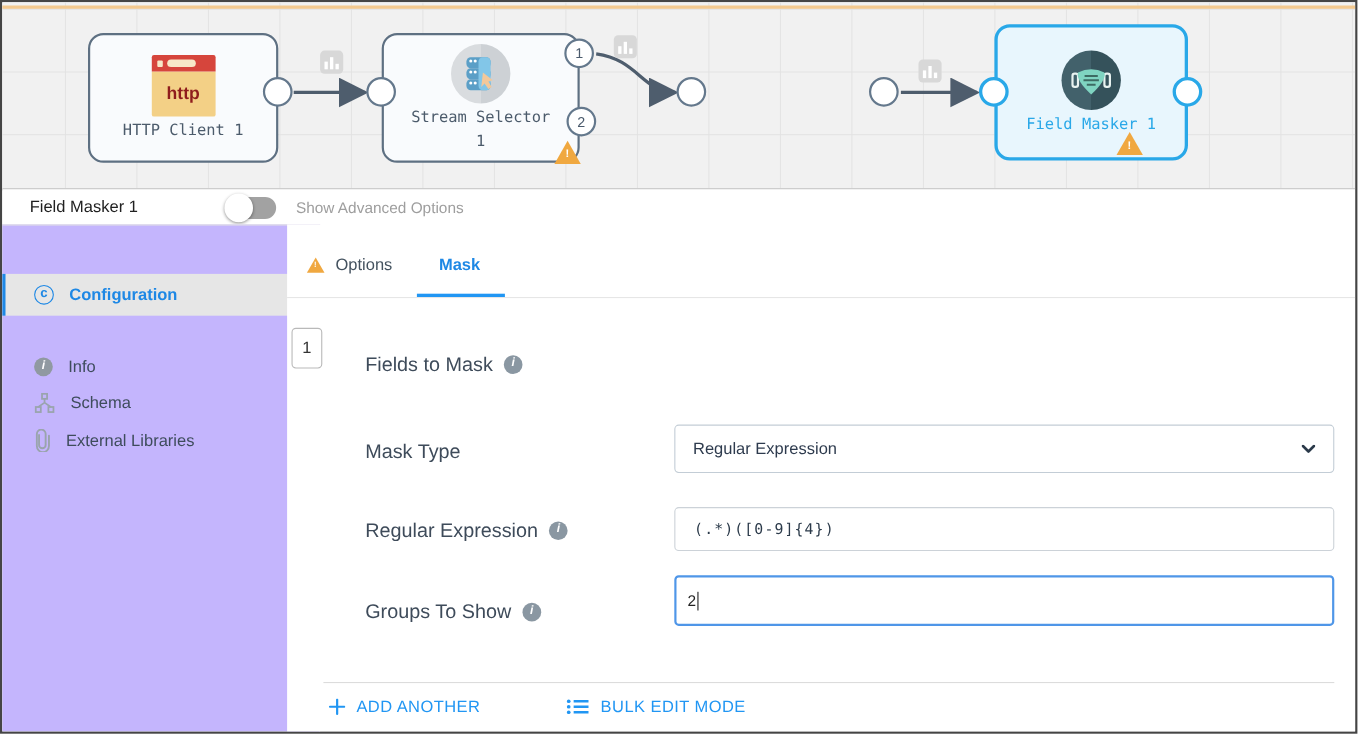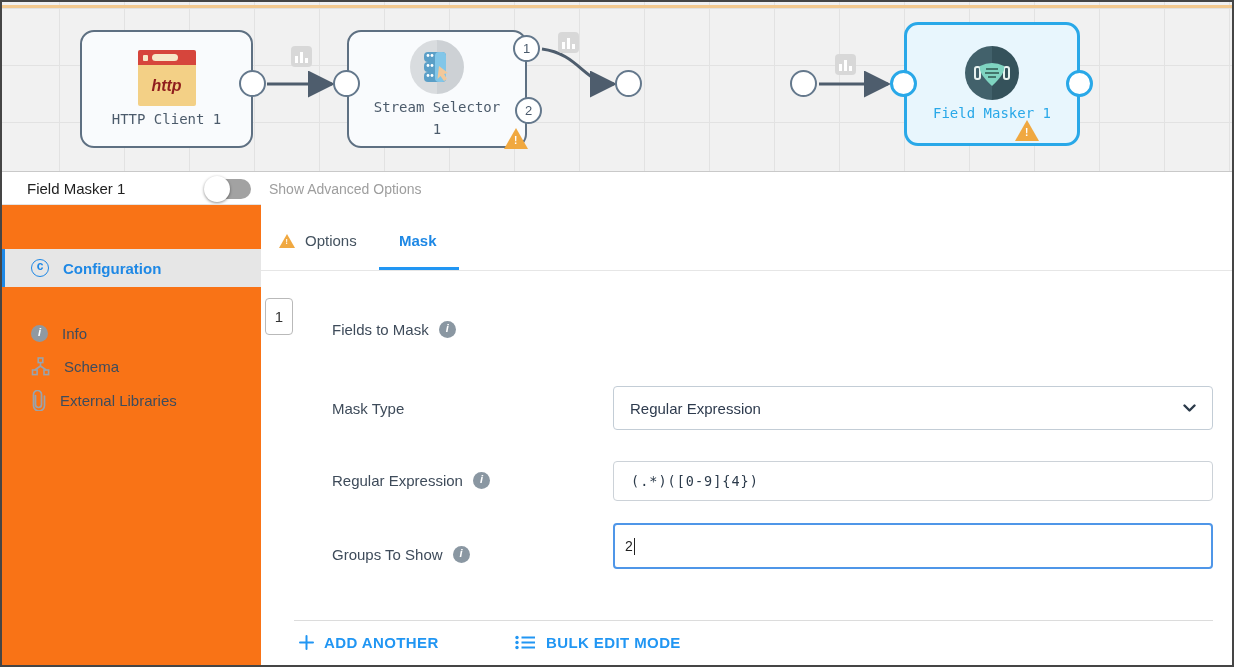--- a/index.html
+++ b/index.html
@@ -32,41 +32,41 @@
   .metrics .b1 { height: 7px; } .metrics .b2 { height: 11px; } .metrics .b3 { height: 5px; }
 
   .warn-tri { position: absolute; width: 0; height: 0; z-index: 4;
     border-left: 12px solid transparent; border-right: 12px solid transparent; border-bottom: 21px solid #f0a840; }
   .warn-tri::after { content: "!"; position: absolute; left: -2px; top: 7px; color: #fff; font-size: 10px; font-weight: bold; }
   .warn-sm { position: relative; display: inline-block; width: 0; height: 0;
     border-left: 8px solid transparent; border-right: 8px solid transparent; border-bottom: 14px solid #f0a840; }
   .warn-sm::after { content: "!"; position: absolute; left: -1.5px; top: 4px; color: #fff; font-size: 7px; font-weight: bold; }
 
   
-  .icon-http { width: 58px; height: 56px; font-style: italic; }
+  .icon-http { width: 58px; height: 56px; }
   .icon-http .bar { height: 15px; background: #d6453c; border-radius: 2px 2px 0 0; position: relative; }
   .icon-http .bar .sq { position: absolute; left: 5px; top: 4.5px; width: 5px; height: 6px; background: #f7e8c8; border-radius: 1px; }
   .icon-http .bar .pill { position: absolute; left: 14px; top: 4px; width: 26px; height: 7px; background: #f7e8c8; border-radius: 4px; }
   .icon-http .bodyp { height: 41px; background: #f3d086; border-radius: 0 0 2px 2px;
     display: flex; align-items: center; justify-content: center; font-weight: bold; font-size: 16px; color: #8f1d1d; }
   .circ-icon { width: 54px; height: 54px; border-radius: 50%; display: flex; align-items: center; justify-content: center; }
   .circ-gray { background: linear-gradient(90deg, #d9dcdf 50%, #cdd1d5 50%); }
   .circ-dark { background: linear-gradient(90deg, #42616b 50%, #35525b 50%); }
 
   
   .stage-header { position: absolute; left: 0; top: 171px; width: 100%; height: 31px; background: #fff;
     display: flex; align-items: center; }
   .stage-title { margin-left: 25px; width: 180px; font-size: 15px; color: #212121; }
   .toggle { position: relative; width: 44px; height: 20px; background: #a2a2a2; border-radius: 10px; display: inline-block; }
   .toggle .knob { position: absolute; left: -3px; top: -3px; width: 26px; height: 26px; border-radius: 50%;
     background: #fff; box-shadow: 0 1px 3px rgba(0,0,0,0.45); }
   .toggle-label { margin-left: 18px; font-size: 14px; color: #9e9e9e; }
 
   
-  .sidebar { position: absolute; left: 0; top: 202px; width: 289px; bottom: 0; background: #f97316;
+  .sidebar { position: absolute; left: 0; top: 202px; width: 289px; bottom: 0; background: #c4b5fd;
     border-right: 1px solid #d0d0d0; border-top: 1px solid #e3e3e3; }
   .side-item { position: absolute; left: 0; width: 100%; height: 38px; display: flex; align-items: center;
     padding-left: 29px; gap: 14px; font-size: 15px; color: #3e4c5c; cursor: pointer; }
   .side-item.active { background: #e6e6e6; border-left: 3px solid #1e88e5; padding-left: 26px; color: #1e88e5; font-weight: bold; }
   .cfg-icon { width: 18px; height: 18px; border: 1.5px solid #1e88e5; border-radius: 50%; position: relative; flex: none; }
   .cfg-icon::after { content: "c"; position: absolute; left: 0; right: 0; top: -1px; text-align: center;
     font-size: 12px; font-weight: bold; color: #1e88e5; }
   .info-circle { width: 17px; height: 17px; background: #9099a1; border-radius: 50%; position: relative; flex: none; }
   .info-circle::after { content: "i"; position: absolute; left: 0; right: 0; top: 1px; text-align: center;
     color: #fff; font-size: 11px; font-weight: bold; font-style: italic; }
@@ -78,21 +78,21 @@
     color: #44525f; cursor: pointer; }
   .tab-general { left: 18px; }
   .tab-mask { left: 138px; color: #1e88e5; font-weight: bold; }
   .tab-underline { position: absolute; left: 118px; top: 63px; width: 80px; height: 3px; background: #2196f3; }
 
   .index-badge { position: absolute; left: 4px; top: 94px; width: 28px; height: 37px; background: #fff;
     border: 1px solid #b9b9b9; border-radius: 4px; display: flex; align-items: center; justify-content: center;
     font-size: 15px; color: #333; }
 
   .flabel { position: absolute; left: 71px; display: flex; align-items: center; gap: 10px;
-    font-size: 15px; color: #3e4b5a; }
+    font-size: 18px; color: #3e4b5a; }
   .info-ic { width: 17px; height: 17px; background: #8a97a2; border-radius: 50%; position: relative; flex: none; cursor: pointer; }
   .info-ic::after { content: "i"; position: absolute; left: 0; right: 0; top: 1px; text-align: center;
     color: #fff; font-size: 11px; font-weight: bold; font-style: italic; }
 
   .fbox { position: absolute; left: 352px; width: 600px; background: #fff; border: 1px solid #ccd2d8; border-radius: 4px; }
   .chips-input { height: 48px; display: flex; align-items: center; padding-left: 8px; }
   .chip { background: #e1e1e1; border-radius: 14px; height: 27px; display: flex; align-items: center;
     gap: 10px; padding: 0 12px; font-size: 13px; font-weight: bold; color: #37424c; }
   .chip-x { position: relative; width: 12px; height: 12px; cursor: pointer; }
   .chip-x::after { content: "✕"; position: absolute; left: 0; top: -3px; font-size: 12px; font-weight: normal; color: #5f6b76; }
@@ -103,21 +103,21 @@
 
   .mono-input { height: 40px; display: flex; align-items: center; padding: 0 17px;
     font-family: "DejaVu Sans Mono", monospace; font-size: 13.5px; letter-spacing: 1px; color: #2b3a4a; }
 
   .focus-input { height: 46px; display: flex; align-items: center; padding: 0 10px;
     border: 2px solid #4f96e8; font-size: 14px; color: #222; }
   .caret { display: inline-block; width: 1.5px; height: 17px; background: #222; margin-left: 1px; }
 
   .hdivider { position: absolute; left: 33px; top: 416px; width: 919px; border-top: 1px solid #dcdcdc; }
   .action { position: absolute; top: 430px; display: flex; align-items: center; gap: 10px;
-    color: #2196f3; font-size: 15px; font-weight: bold; letter-spacing: 0.4px; cursor: pointer; }
+    color: #2196f3; font-size: 15px; font-weight: normal; letter-spacing: 0.4px; cursor: pointer; }
   .action-add { left: 38px; }
   .action-bulk { left: 254px; }
 </style>
 </head>
 <body>
 
 <div class="frame">
 
   <div class="canvas">
     <div class="canvas-topline"></div>

